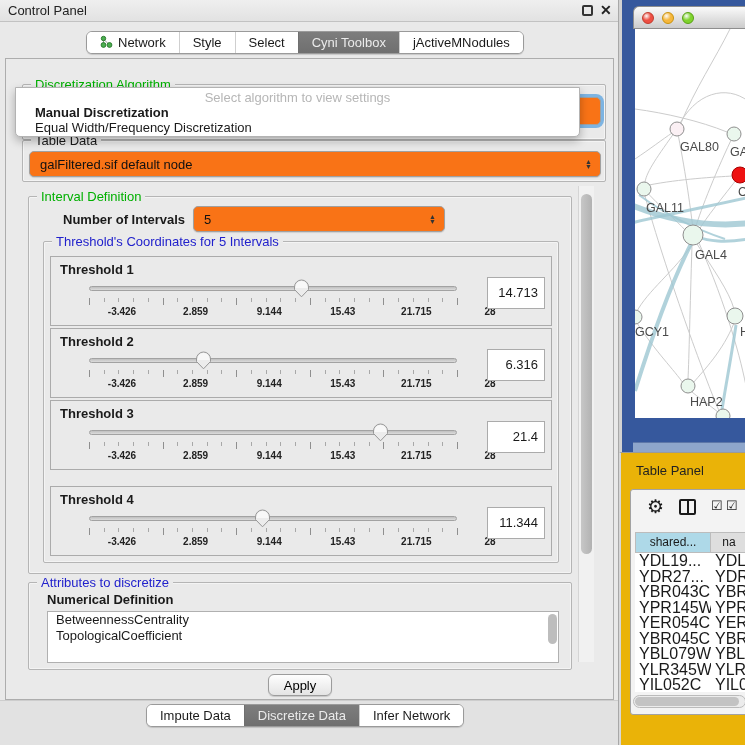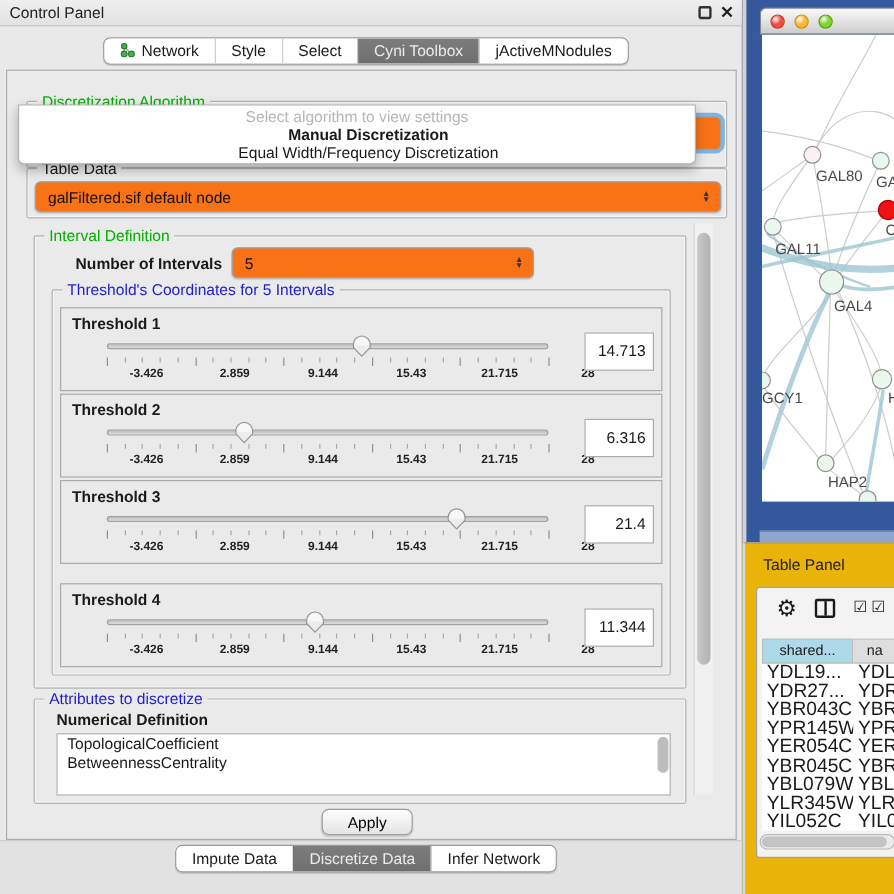--- a/index.html
+++ b/index.html
@@ -32,21 +32,21 @@
   .t-black { color:#1a1a1a; }
 
   
   .combo { position:absolute; background:#f97316; border:1px solid #a0a0a0; border-radius:5px; box-shadow:0 1px 1px rgba(0,0,0,.12); display:flex; align-items:center; }
   .combo .c-text { padding-left:10px; font-size:13px; color:#111; flex:1; overflow:hidden; white-space:nowrap; }
   .combo .stepper { display:flex; flex-direction:column; align-items:center; margin-right:8px; line-height:5px; font-size:7px; color:#333; }
 
   
   #popup { position:absolute; left:15px; top:87px; width:565px; height:50px; background:#fff; border:1px solid #b3b3b3; border-radius:0 0 5px 5px; box-shadow:0 4px 10px rgba(0,0,0,.28); z-index:30; }
   #popup .hint { text-align:center; color:#b6b6b6; font-size:13px; margin-top:2px; }
-  #popup .opt { font-size:13px; padding-left:19px; line-height:15px;text-align:center; }
+  #popup .opt { font-size:13px; padding-left:19px; line-height:15px; }
   #popup .opt.bold { font-weight:bold; }
 
   .focus-combo { box-shadow:0 0 0 3px #7db4e2; }
 
   
   .v-track { position:absolute; background:#f1f1f1; border-left:1px solid #d5d5d5; }
   .v-thumb { position:absolute; left:2px; right:2px; background:linear-gradient(90deg,#c7c7c7,#b2b2b2); border-radius:6px; }
   .list-vthumb { position:absolute; right:1px; top:2px; width:9px; height:30px; background:#bdbdbd; border-radius:5px; }
 
   
@@ -58,21 +58,21 @@
   .tick { position:absolute; width:1px; background:#8f8f8f; }
   .tick.minor { top:41px; height:4px; background:#a8a8a8; }
   .tick.major { top:41px; height:7px; }
   .tick-label { position:absolute; top:49px; transform:translateX(-50%); font-size:10px; font-weight:bold; color:#222; white-space:nowrap;margin-left:33px; }
   .value-box { position:absolute; right:6px; top:20px; width:58px; height:32px; background:#fff; border:1px solid #ababab; font-size:13px; text-align:right; line-height:30px; padding-right:6px; }
 
   
   .listbox { position:absolute; background:#fff; border:1px solid #b0b0b0; overflow:hidden; }
   .list-item { font-size:13px; line-height:16px; padding-left:8px; white-space:nowrap; }
 
-  .apply-btn { position:absolute; left:268px; top:674px; width:76px; height:22px; border:1px solid #9c9c9c; border-radius:6px; background:linear-gradient(#fefefe,#e4e4e4); font-size:13px; font-family:"Liberation Sans",sans-serif; box-shadow:0 1px 1px rgba(0,0,0,.15); }
+  .apply-btn { position:absolute; left:268px; top:674px; width:64px; height:22px; border:1px solid #9c9c9c; border-radius:6px; background:linear-gradient(#fefefe,#e4e4e4); font-size:13px; font-family:"Liberation Sans",sans-serif; box-shadow:0 1px 1px rgba(0,0,0,.15); }
 
   .bold { font-weight:bold; }
   .lbl { position:absolute; font-size:13px; white-space:nowrap; }
 
   
   #right-panel { position:absolute; left:619px; top:0; width:126px; height:745px; }
   .desktop { position:absolute; left:0; top:0; width:126px; height:452px; background:#36589d; border-left:3px solid #d2d2d2; }
   .mac-titlebar { position:absolute; left:11px; top:6px; width:115px; height:23px; background:linear-gradient(#fafafa,#cccccc); border:1px solid #8e8e8e; border-right:none; border-radius:6px 0 0 0; }
   .light { position:absolute; top:5px; width:12px; height:12px; border-radius:50%; }
   .net-canvas { position:absolute; left:13px; top:29px; width:113px; height:389px; background:#fff; overflow:hidden; }
@@ -352,22 +352,22 @@
           </div>
         </div>
     </div>
   </div>
 
   <div class="group" style="left:28px; top:582px; width:544px; height:88px;">
     <span class="g-title t-blue">Attributes to discretize</span>
     <span class="lbl bold" style="left:18px; top:9px;">Numerical Definition</span>
     <div class="listbox" style="left:18px; top:28px; width:512px; height:52px;">
       <div id="attr-items">
+          <div class="list-item">BetweennessCentrality</div>
           <div class="list-item">TopologicalCoefficient</div>
-          <div class="list-item">BetweennessCentrality</div>
         </div>
       <div class="list-vthumb"></div>
     </div>
   </div>
 
   <button class="apply-btn">Apply</button>
 
   <div class="bottom-strip"></div>
   <div class="seg" id="bottom-tabs">
       <div class="seg-item">

